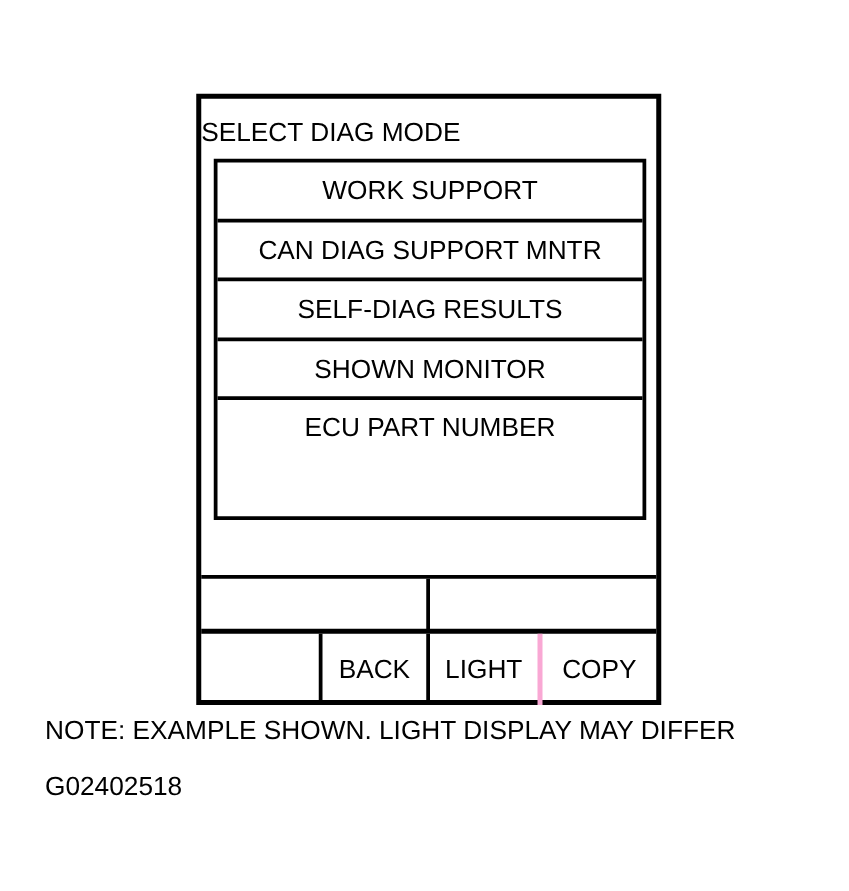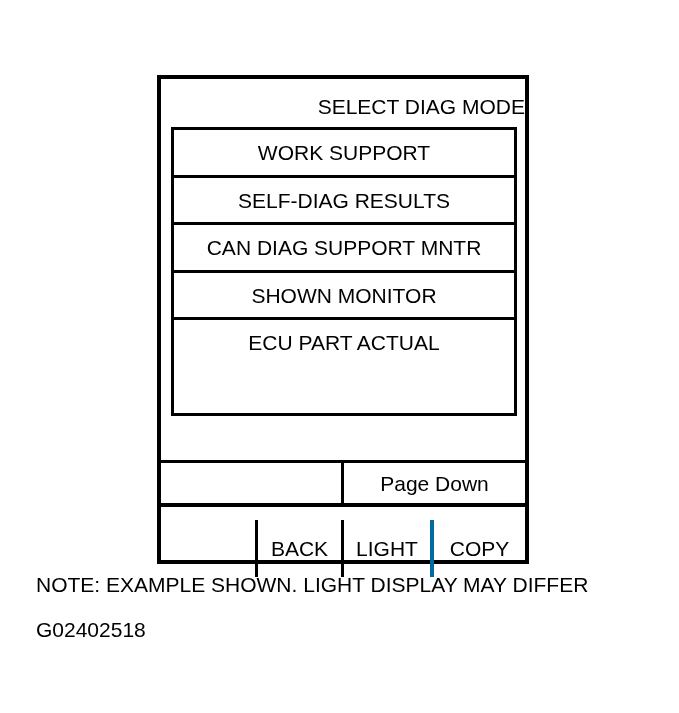--- a/index.html
+++ b/index.html
@@ -1,56 +1,55 @@
 <!DOCTYPE html>
 <html><head>
 <meta charset="utf-8">
 <style>
   html, body { margin:0; padding:0; background:#ffffff; }
   body { width:679px; height:713px; position:relative; overflow:hidden;
          font-family:"Liberation Sans", sans-serif; color:#000; }
   .screen { position:absolute; left:157px; top:75px; width:364px; height:481px;
             border:4px solid #000; }
   .title { position:absolute; left:0; top:0; width:364px; height:52px;
-           line-height:56px; text-align:right; font-size:21px; }
+           line-height:56px; text-align:left; font-size:21px; }
   .list { position:absolute; left:10px; top:48px; width:340px; height:283px;
           border:3px solid #000; border-top-width:3px; }
   .row { height:44.5px; border-bottom:3px solid #000; box-sizing:content-box;
          text-align:center; line-height:45px; font-size:21px; }
   .row:last-child { border-bottom:none; }
   .pagerow { position:absolute; left:0; top:381px; width:364px; height:42px;
              border-top:3px solid #000; }
   .pagerow .blank { position:absolute; left:0; top:0; width:180px; height:42px; border-right:3px solid #000; }
   .pagerow .pgdn { position:absolute; left:183px; top:0; width:181px; height:42px;
                    line-height:42px; text-align:center; font-size:21px; }
   .btnrow { position:absolute; left:0; top:424px; width:364px; height:57px;
             border-top:4px solid #000; }
-  .btn { position:absolute; top:13px; height:57px; line-height:57px; text-align:center; font-size:21px; }
+  .btn { position:absolute; top:0; height:57px; line-height:57px; text-align:center; font-size:21px; }
   .b0 { left:0; width:94px; border-right:3px solid #000; }
   .b1 { left:97px; width:83px; border-right:3px solid #000; }
-  .b2 { left:183px; width:86px; border-right:4px solid #0369a1; }
+  .b2 { left:183px; width:86px; border-right:4px solid #f9a8d4; }
   .b3 { left:273px; width:91px;border-radius:26px; }
   .note { position:absolute; left:36px; top:573px; font-size:21px; white-space:nowrap; }
   .code { position:absolute; left:36px; top:618px; font-size:21px;text-align:center; }
 </style>
 </head>
 <body>
 
 <div class="screen">
   <div class="title">SELECT DIAG MODE</div>
   <div class="list">
     <div class="row">WORK SUPPORT</div>
+    <div class="row">CAN DIAG SUPPORT MNTR</div>
     <div class="row">SELF-DIAG RESULTS</div>
-    <div class="row">CAN DIAG SUPPORT MNTR</div>
     <div class="row">SHOWN MONITOR</div>
-    <div class="row">ECU PART ACTUAL</div>
+    <div class="row">ECU PART NUMBER</div>
   </div>
   <div class="pagerow">
     <div class="blank"></div>
-    <div class="pgdn">Page Down</div>
   </div>
   <div class="btnrow">
     <div class="btn b0"></div>
     <div class="btn b1">BACK</div>
     <div class="btn b2">LIGHT</div>
     <div class="btn b3">COPY</div>
   </div>
 </div>
 
 <div class="note">NOTE: EXAMPLE SHOWN. LIGHT DISPLAY MAY DIFFER</div>

